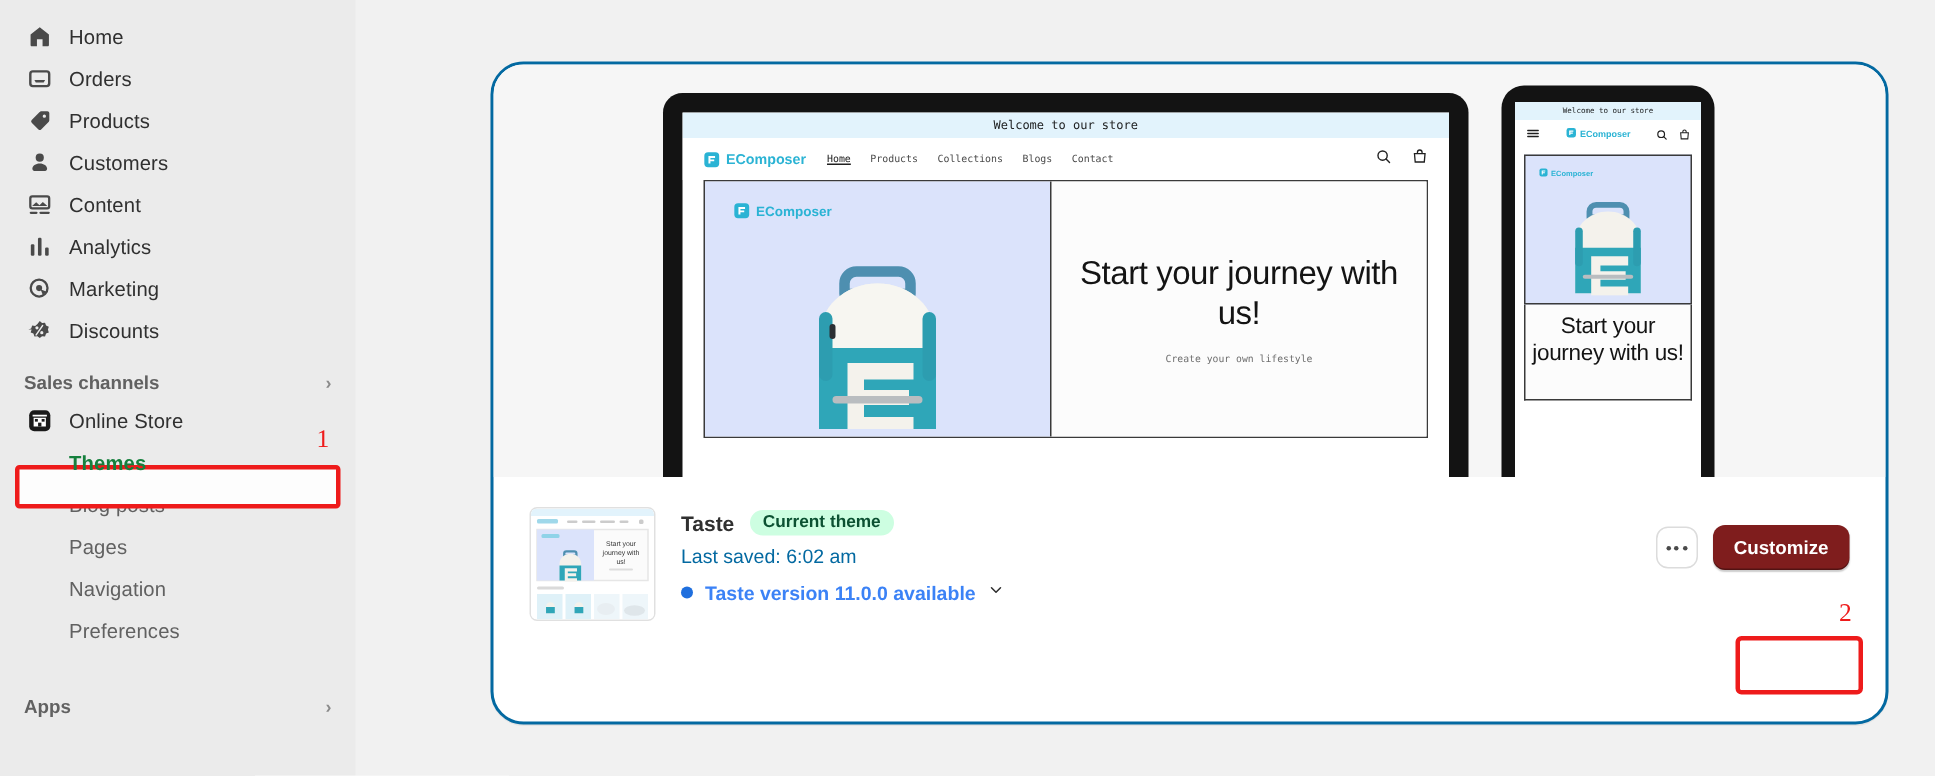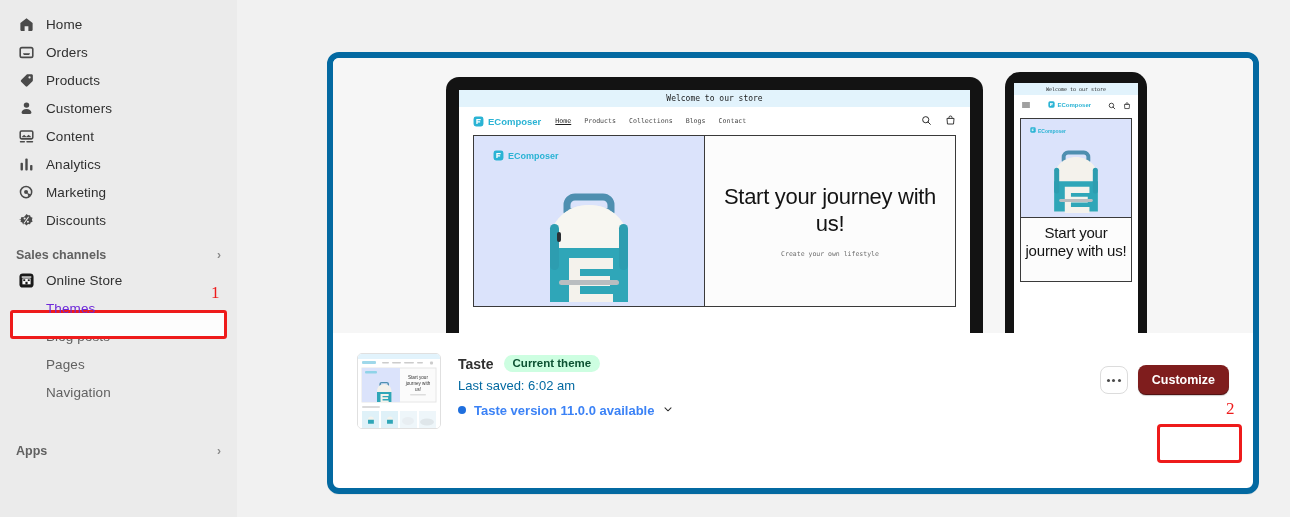--- a/index.html
+++ b/index.html
@@ -23,43 +23,43 @@
   .nav-item {
     display: flex; align-items: center;
     height: 28px; margin: 0 8px;
     padding: 0 8px; border-radius: 8px;
     gap: 10px; cursor: pointer;
   }
   .nav-item .ic { width: 20px; height: 20px; display: flex; align-items: center; justify-content: center; flex: 0 0 20px; }
   .nav-item .lbl { font-size: 13.5px; color: #303030; letter-spacing: .1px; }
   .nav-item.sub { padding-left: 38px; }
   .nav-item.sub .lbl { color: #616161; }
-  .nav-item.sub.active .lbl { color: #6d28d9; font-weight: normal; text-align: center; }
+  .nav-item.sub.active .lbl { color: #15803d; font-weight: bold; text-align: center; }
 
   .section-head {
     display: flex; align-items: center; justify-content: space-between;
     margin: 14px 16px 4px 16px;
     font-size: 12.5px; font-weight: bold; color: #616161;
   }
   .chev-right { color: #8a8a8a; font-size: 12px; }
 
   .arrow-sub {
     position: absolute;
     left: 20px; width: 16px; height: 20px;
   }
 
   
   .main { flex: 1; position: relative; }
   .card {
     position: absolute;
-    left: 90px; top: 52px;
+    left: 90px; top: 41px;
     width: 932px; height: 442px;
     background: #fff;
-    border: 6px solid #0369a1;
-    border-radius: 12px;
+    border: 2px solid #0369a1;
+    border-radius: 22px;
     box-shadow: 0 1px 0 rgba(0,0,0,.05);
     overflow: hidden;
   }
   .preview-area {
     height: 275px; background: #f6f6f6;
     position: relative; overflow: hidden;
   }
 
   
   .desktop {
@@ -270,22 +270,25 @@
     </div>
     <div class="nav-item sub">
       <span class="lbl">Blog posts</span>
     </div>
     <div class="nav-item sub">
       <span class="lbl">Pages</span>
     </div>
     <div class="nav-item sub">
       <span class="lbl">Navigation</span>
     </div>
-
-    <div class="section-head" style="margin-top:38px;">
+    <div class="nav-item sub">
+      <span class="lbl">Preferences</span>
+    </div>
+
+    <div class="section-head" style="margin-top:30px;">
       <span>Apps</span>
       <span class="chev-right">›</span>
     </div>
   </nav>
 
   <main class="main">
     <section class="card">
 
       <div class="preview-area">
 

